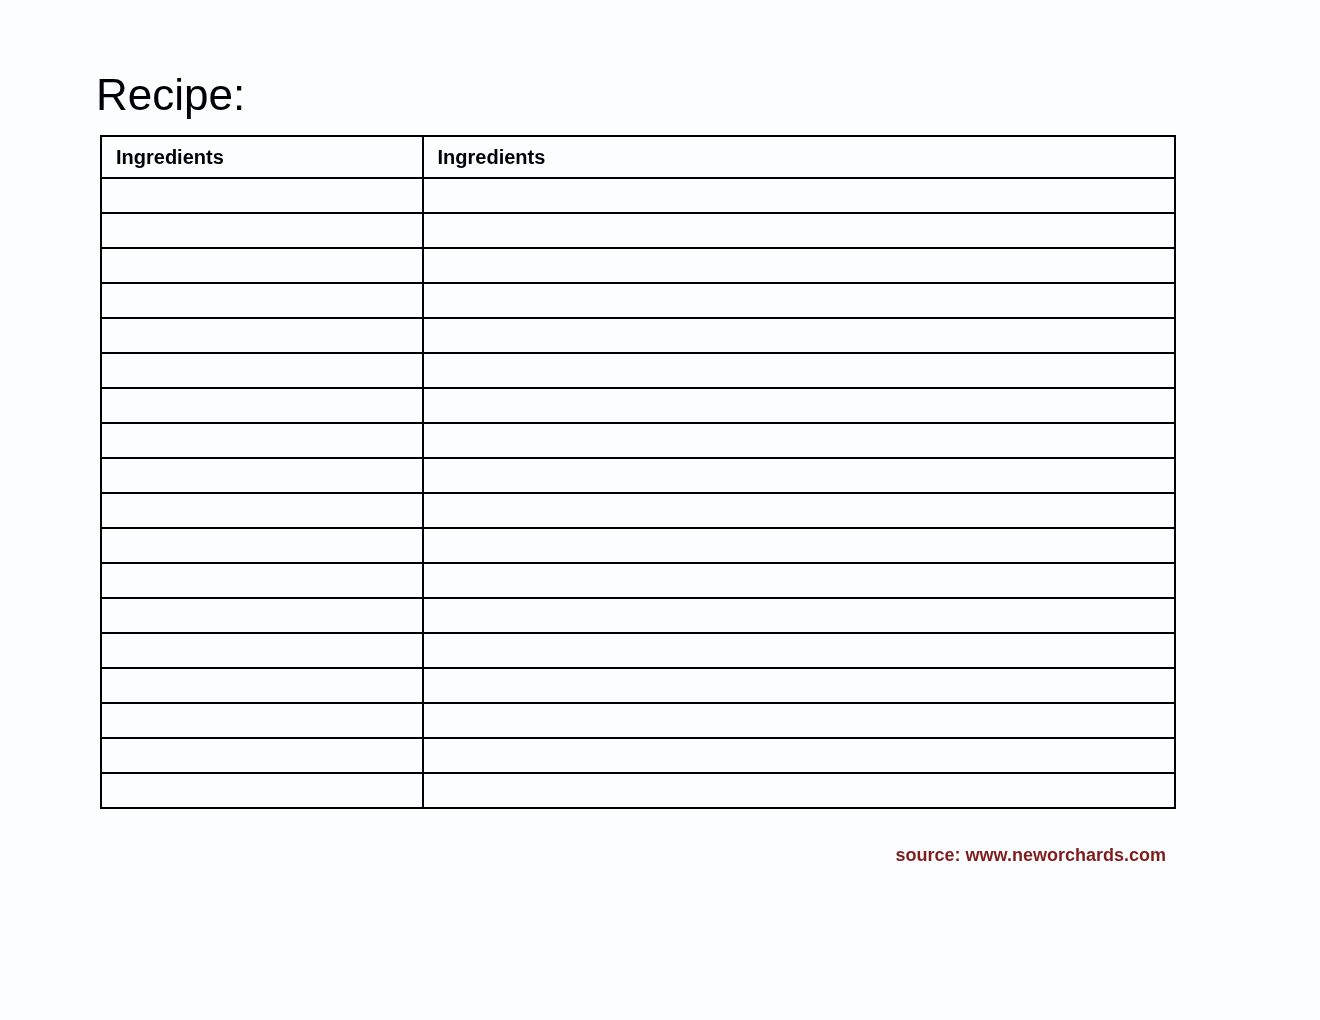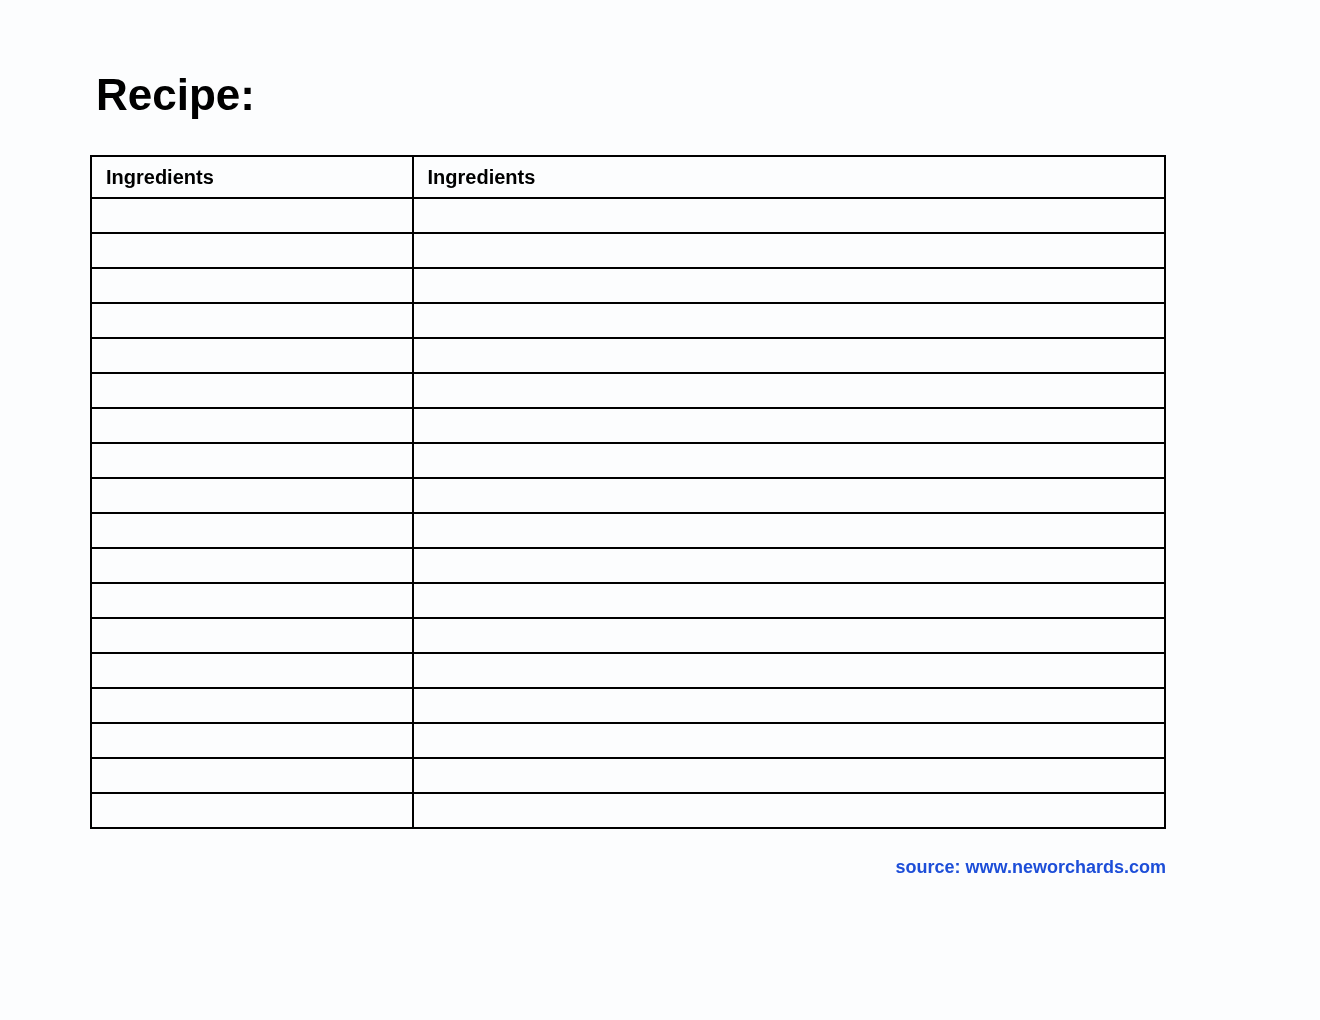--- a/index.html
+++ b/index.html
@@ -10,28 +10,28 @@
   body {
     font-family: "Segoe UI", Arial, sans-serif;
     background: #fcfdfe;
     width: 1320px;
     height: 1020px;
     padding: 70px 90px 40px 90px;
     color: #000;
   }
   .title {
     font-size: 44px;
-    font-weight: 700;
-    margin-bottom: 35px;
+    font-weight: 400;
+    margin-bottom: 15px;
     margin-left: 6px;
   }
   table {
     border-collapse: collapse;
     width: 1076px;
-    margin-left: 0;
+    margin-left: 10px;
   }
   th, td {
     border: 2px solid #000;
     height: 35px;
     text-align: left;
     padding: 0 14px;
     font-size: 20px;
   }
   th {
     font-weight: 700;
@@ -40,24 +40,24 @@
   }
   th.col-ingredients, td.col-ingredients {
     width: 322px;
   }
   th.col-directions, td.col-directions {
     width: 754px;
   }
   .source {
     font-size: 18px;
     font-weight: 600;
-    color: #1d4ed8;
+    color: #7f1d1d;
     text-align: right;
     width: 1076px;
-    margin-top: 28px;
+    margin-top: 36px;
   }
 </style>
 </head>
 <body>
 
 <h1 class="title">Recipe:</h1>
 
 <table>
   <thead>
     <tr>

